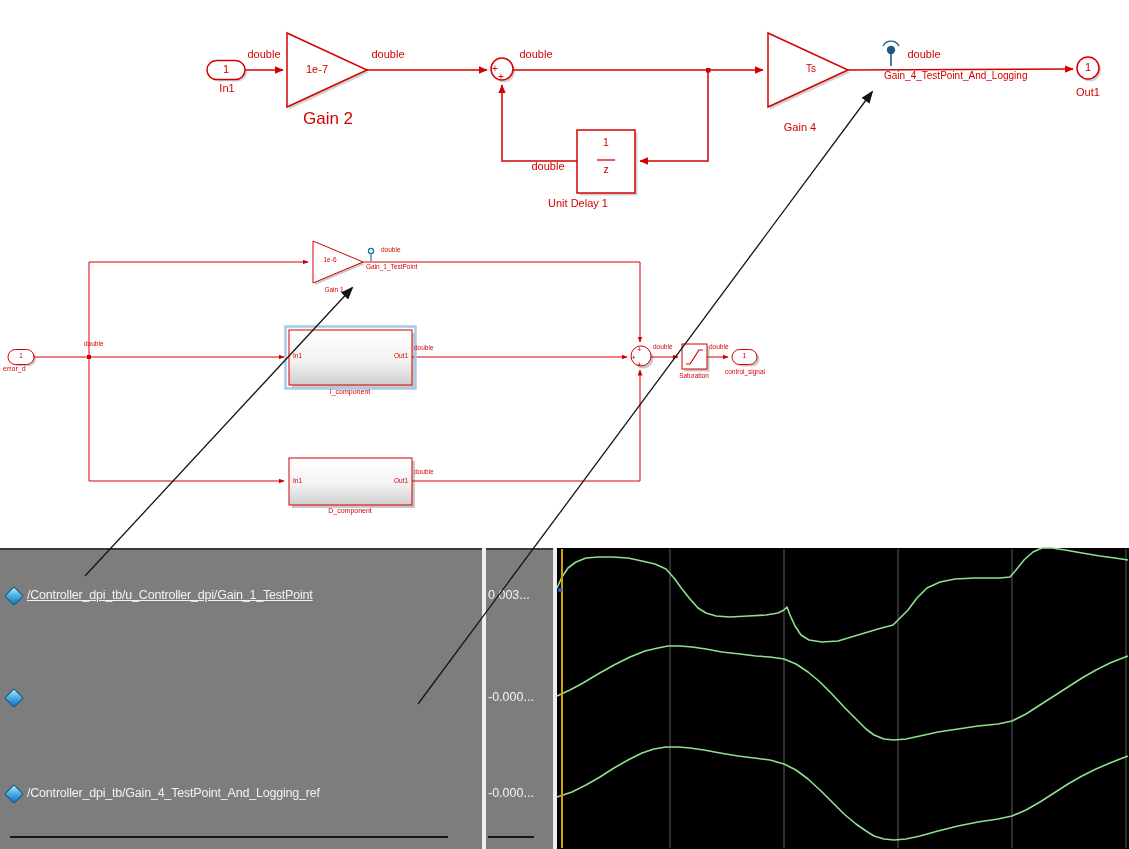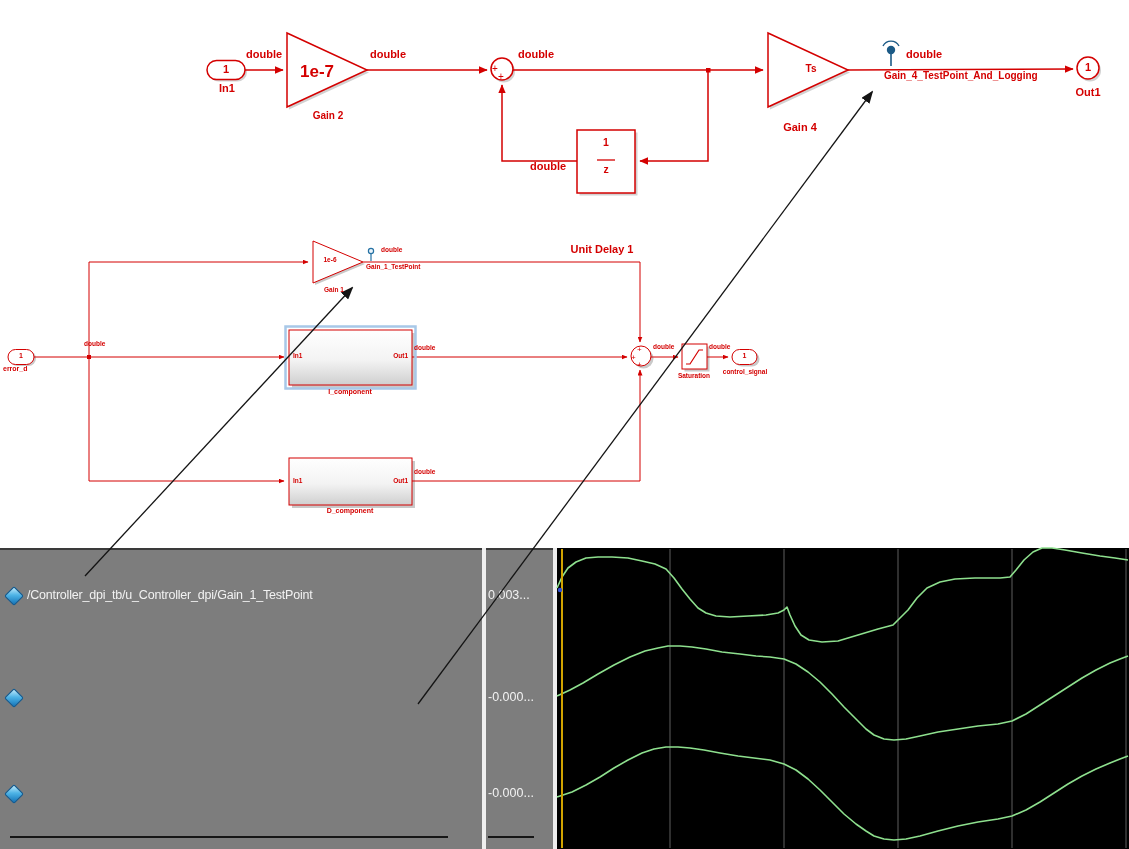--- a/index.html
+++ b/index.html
@@ -16,36 +16,37 @@
   #wave-black{position:absolute;left:557px;top:548px;width:572px;height:301px;background:#000;z-index:1;}
   .sig-name{position:absolute;left:27px;width:452px;color:#f2f2f2;font-size:12.5px;
             letter-spacing:-0.2px;z-index:2;white-space:nowrap;overflow:hidden;}
   .sig-value{position:absolute;left:488px;width:62px;color:#f2f2f2;font-size:12.5px;z-index:2;white-space:nowrap;}
   .diamond{position:absolute;left:7px;width:12px;height:12px;transform:rotate(45deg);
            background:linear-gradient(135deg,#bfeafc 0%,#4db3e6 45%,#1273b8 100%);
            border:1px solid #0d5a94;border-radius:2px;z-index:2;}
   .thumb{position:absolute;height:2px;background:#161616;z-index:2;}
   #wave-svg{z-index:3;pointer-events:none;}
   #diagram-svg{z-index:4;pointer-events:none;}
-  .lbl{z-index:5;font-weight:bold;}
+  .lbl{z-index:5;}
 </style>
 </head>
 <body>
 <div id="stage">
 
 <div id="wave-panel"></div>
 <div id="wave-black"></div>
 <div class="vdiv" style="left:482px;"></div>
 <div class="vdiv" style="left:553px;"></div>
 
 <div class="diamond" style="top:589px;"></div>
 <div class="diamond" style="top:691px;"></div>
 <div class="diamond" style="top:787px;"></div>
 
-<div class="sig-name" style="top:588px;">/Controller_dpi_tb/u_Controller_dpi/Gain_1_TestPoint</div>
+<div class="sig-name" style="top:588px;text-decoration:underline;">/Controller_dpi_tb/u_Controller_dpi/Gain_1_TestPoint</div>
+<div class="sig-name" style="top:786px;">/Controller_dpi_tb/Gain_4_TestPoint_And_Logging_ref</div>
 
 <div class="sig-value" style="top:588px;">0.003...</div>
 <div class="sig-value" style="top:690px;">-0.000...</div>
 <div class="sig-value" style="top:786px;">-0.000...</div>
 
 <div class="thumb" style="left:10px;top:836px;width:438px;"></div>
 <div class="thumb" style="left:488px;top:836px;width:46px;"></div>
 
 <svg id="wave-svg" width="1129" height="849">
       <line x1="670" x2="670" y1="549" y2="848" stroke="#5f5f5f" stroke-width="1"></line>
@@ -160,27 +161,27 @@
 
   <g stroke="#141414" stroke-width="1.3">
     <line x1="85" y1="576" x2="352" y2="288" marker-end="url(#ba)"></line>
     <line x1="418" y1="704" x2="872" y2="92" marker-end="url(#ba)"></line>
   </g>
 </svg>
 
 <div class="lbl c" style="left:246px;top:48px;width:36px;font-size:11px;">double</div>
 <div class="lbl c" style="left:207px;top:63px;width:38px;font-size:11px;">1</div>
 <div class="lbl c" style="left:206px;top:82px;width:42px;font-size:11px;">In1</div>
-<div class="lbl c" style="left:295px;top:63px;width:44px;font-size:17px;">1e-7</div>
-<div class="lbl c" style="left:300px;top:110px;width:56px;font-size:10px;">Gain 2</div>
+<div class="lbl c" style="left:295px;top:63px;width:44px;font-size:11px;">1e-7</div>
+<div class="lbl c" style="left:300px;top:110px;width:56px;font-size:17px;">Gain 2</div>
 <div class="lbl c" style="left:368px;top:48px;width:40px;font-size:11px;">double</div>
 <div class="lbl c" style="left:516px;top:48px;width:40px;font-size:11px;">double</div>
 <div class="lbl c" style="left:597px;top:137px;width:18px;font-size:10.5px;">1</div>
 <div class="lbl c" style="left:597px;top:164px;width:18px;font-size:10.5px;">z</div>
-<div class="lbl c" style="left:556px;top:197px;width:92px;font-size:11px;margin-top:46px;">Unit Delay 1</div>
+<div class="lbl c" style="left:532px;top:197px;width:92px;font-size:11px;">Unit Delay 1</div>
 <div class="lbl c" style="left:530px;top:160px;width:36px;font-size:11px;">double</div>
 <div class="lbl c" style="left:789px;top:63px;width:44px;font-size:10px;">Ts</div>
 <div class="lbl c" style="left:775px;top:121px;width:50px;font-size:11px;">Gain 4</div>
 <div class="lbl c" style="left:906px;top:48px;width:36px;font-size:11px;">double</div>
 <div class="lbl" style="left:884px;top:70px;font-size:10px;">Gain_4_TestPoint_And_Logging</div>
 <div class="lbl c" style="left:1077px;top:61px;width:22px;font-size:11px;">1</div>
 <div class="lbl c" style="left:1072px;top:86px;width:32px;font-size:11px;">Out1</div>
 
 <div class="lbl c" style="left:8px;top:352px;width:26px;font-size:7px;">1</div>
 <div class="lbl" style="left:3px;top:365px;font-size:7px;">error_d</div>

